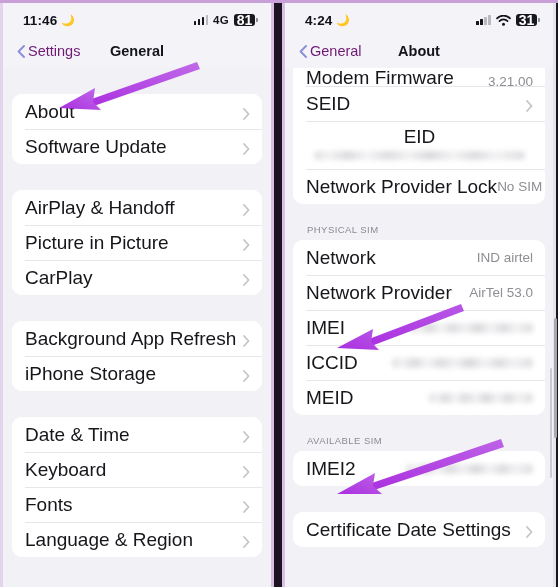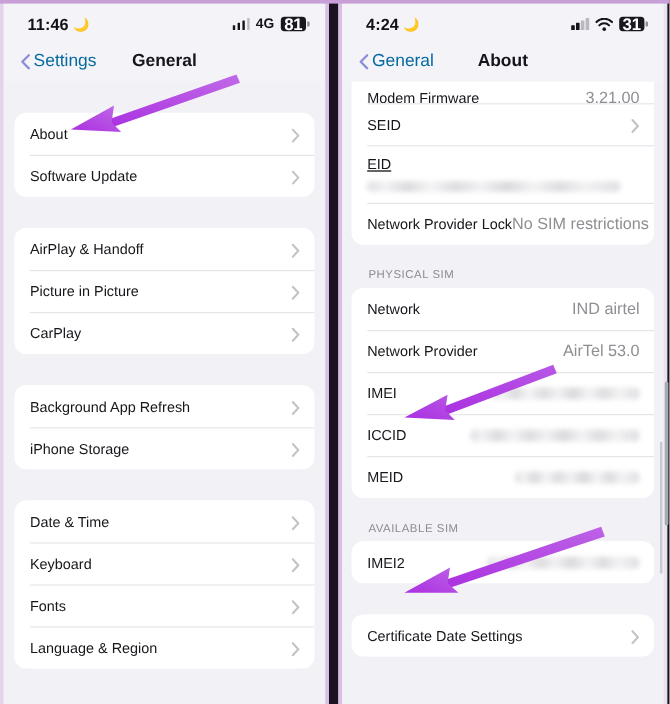--- a/index.html
+++ b/index.html
@@ -79,21 +79,21 @@
   
   .navbar {
     height: 34px;
     position: relative;
     display: flex; align-items: center;
     background: #f4f3f7;
     padding: 0 14px;
   }
   .nav-back {
     display: flex; align-items: center; gap: 3px;
-    color: #0369a1; font-size: 14.5px;
+    color: #701a75; font-size: 14.5px;
   }
   .chev-left {
     width: 8px; height: 13px;
   }
   .nav-title {
     position: absolute; left: 0; right: 0;
     text-align: center;
     font-size: 14.5px; font-weight: bold; color: #14141c;
     pointer-events: none;
   }
@@ -122,21 +122,21 @@
     height: 35px;
     padding: 0 12px 0 13px;
     background: #ffffff;
   }
   .row + .row::before {
     content: "";
     position: absolute; left: 13px; right: 0; top: 0;
     height: 1px; background: #e6e5ea;
   }
   .row-label {
-    font-size: 12px; color: #16161b;
+    font-size: 19px; color: #16161b;
     white-space: nowrap;
   }
   .row-value {
     font-size: 13.5px; color: #8e8e93;
     white-space: nowrap;
   }
   .chev-right { width: 7px; height: 12px; flex: none; }
 
   .section-header {
     font-size: 9.5px;
@@ -158,24 +158,24 @@
       rgba(150,150,160,0.33) 76%, rgba(150,150,160,0.12) 86%,
       rgba(150,150,160,0.30) 100%);
     filter: blur(2.4px);
   }
   .redact.tall { height: 10px; }
 
   
   .row.two-line {
     height: 48px;
     flex-direction: column;
-    align-items: flex-start;
+    align-items: center;
     justify-content: center;
     gap: 7px;
-    padding-top: 5px; padding-bottom: 6px; text-decoration: underline;
+    padding-top: 5px; padding-bottom: 6px;
   }
   .row.two-line .row-label { line-height: 14px; }
 
   
   .row.clipped {
     height: 18px;
     align-items: flex-end;
     padding-bottom: 1px;
     overflow: hidden;
   }

